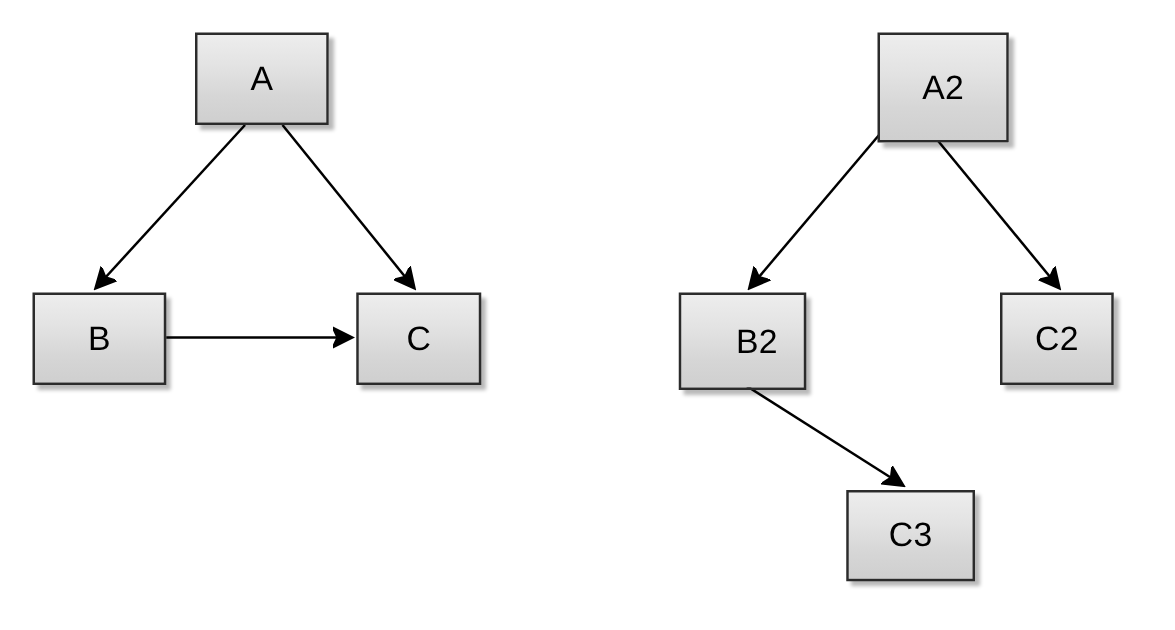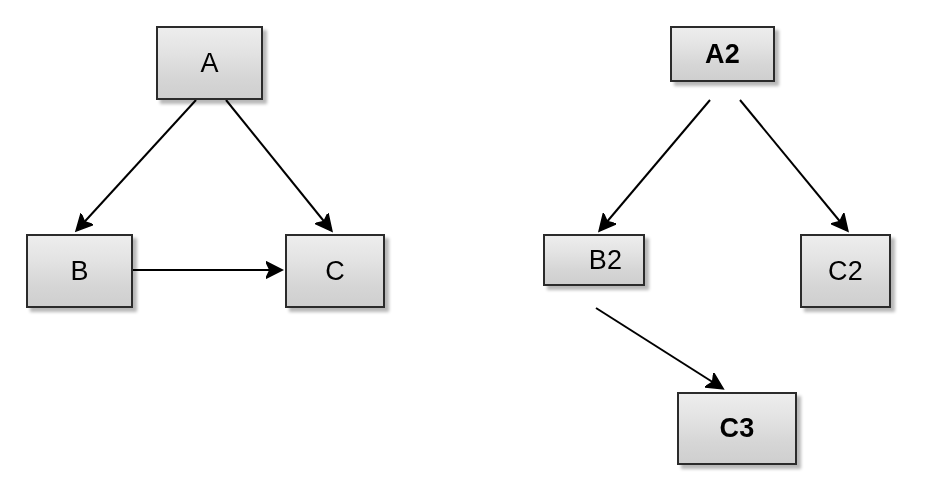--- a/index.html
+++ b/index.html
@@ -82,27 +82,27 @@
   <div id="nodes-group">
       <div class="node" style="left: 156px; top: 26px; width: 107px; height: 74px;">
         <span>A</span>
       </div>
       <div class="node" style="left: 26px; top: 234px; width: 107px; height: 74px;">
         <span>B</span>
       </div>
       <div class="node" style="left: 285px; top: 234px; width: 100px; height: 74px;">
         <span>C</span>
       </div>
-      <div class="node" style="left: 670px; top: 26px; width: 105px; height: 56px; font-weight: bold;">
+      <div class="node" style="left: 702px; top: 26px; width: 105px; height: 88px;">
         <span>A2</span>
       </div>
-      <div class="node" style="left: 543px; top: 234px; width: 102px; height: 52px; padding-left: 23px;">
+      <div class="node" style="left: 543px; top: 234px; width: 102px; height: 78px; padding-left: 23px;">
         <span>B2</span>
       </div>
       <div class="node" style="left: 800px; top: 234px; width: 91px; height: 74px;">
         <span>C2</span>
       </div>
-      <div class="node" style="left: 677px; top: 392px; width: 120px; height: 73px; font-weight: bold;">
+      <div class="node" style="left: 677px; top: 392px; width: 103px; height: 73px;">
         <span>C3</span>
       </div>
     </div>
 
 </div>
 
 </body></html>

